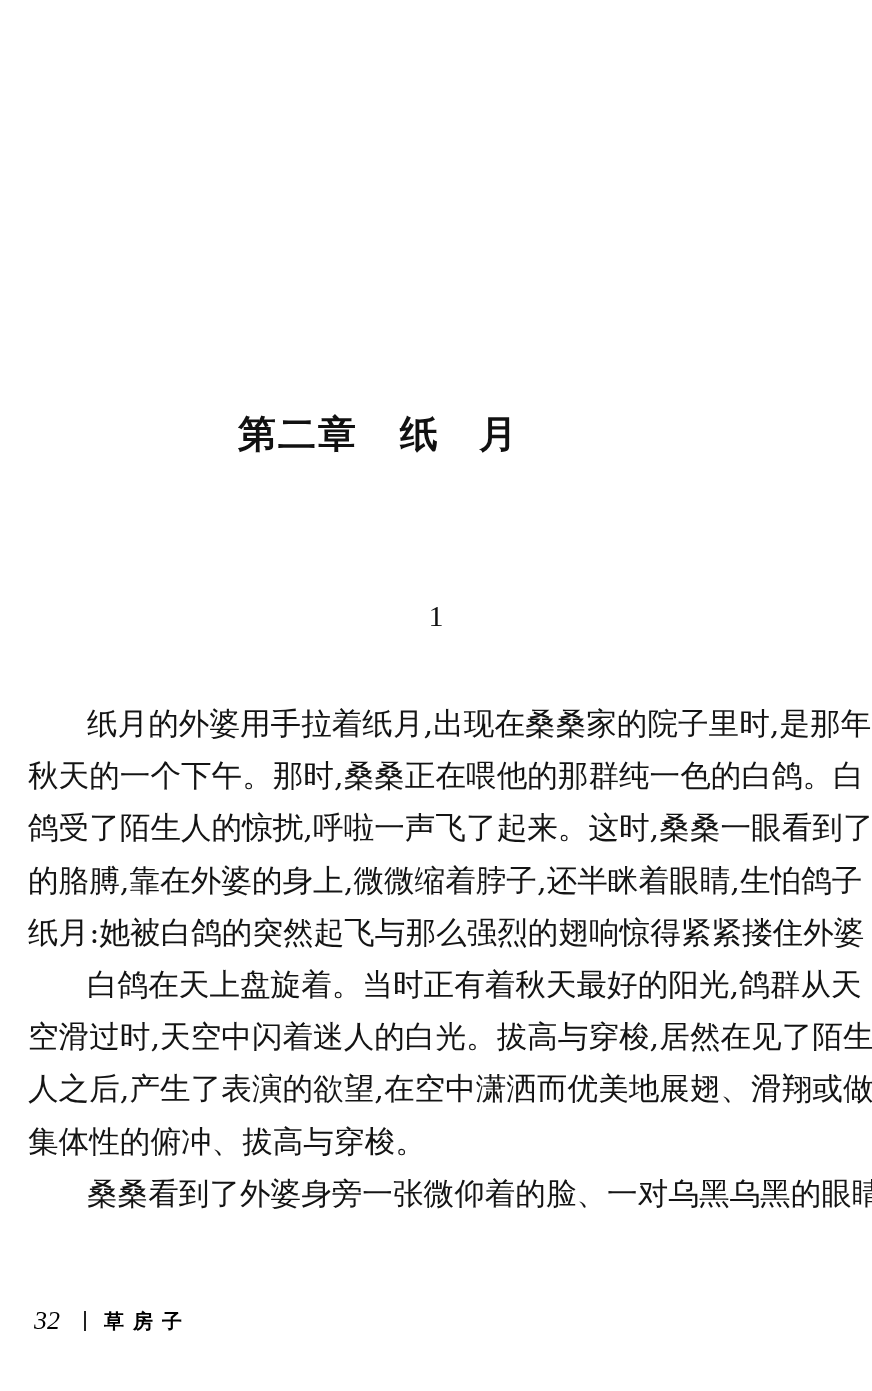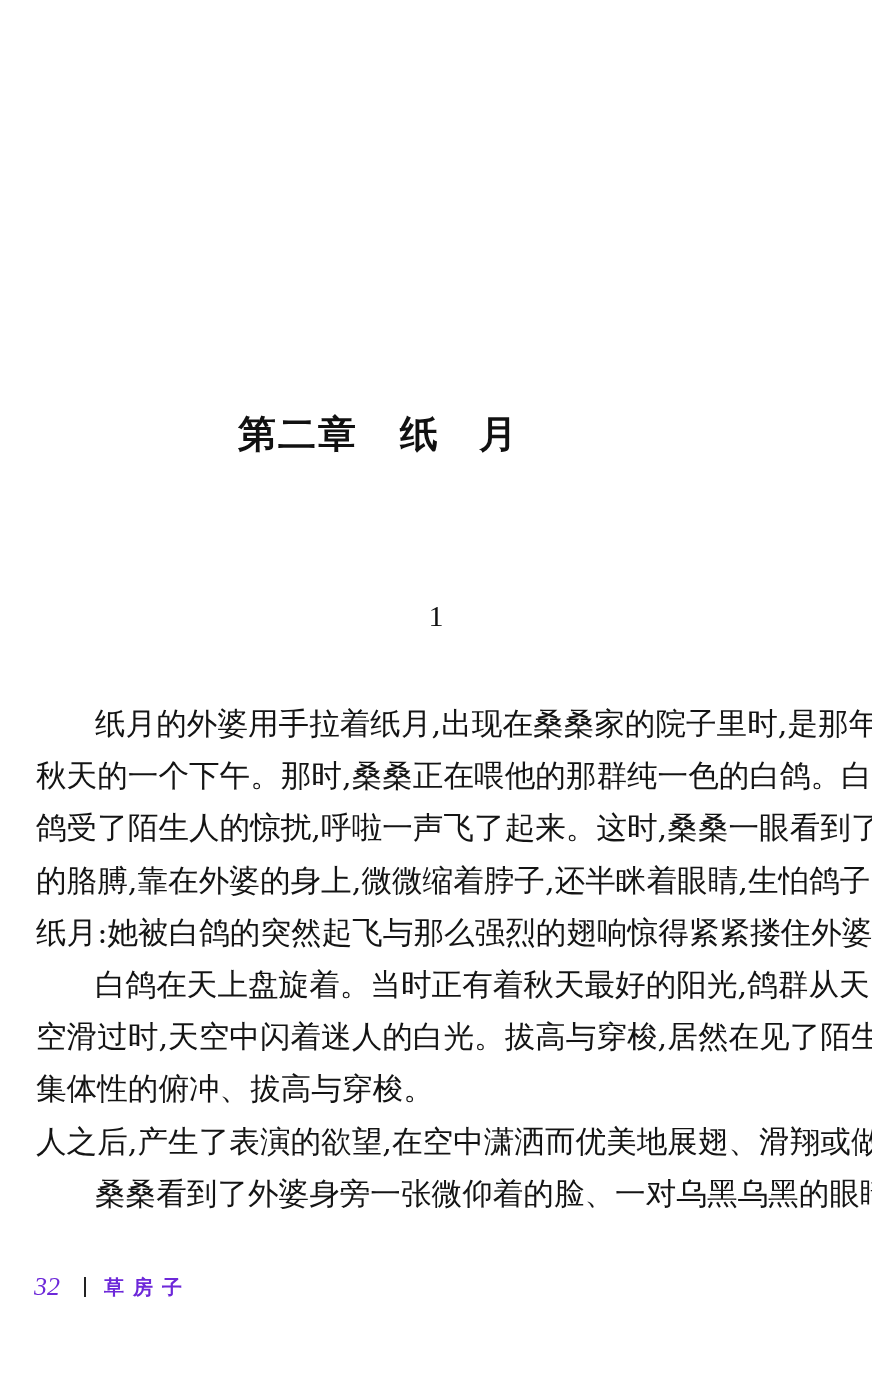--- a/index.html
+++ b/index.html
@@ -37,44 +37,44 @@
       width: 872px;
       text-align: center;
       font-family: "Liberation Serif", "DejaVu Serif", serif;
       font-size: 30px;
       line-height: 40px;
       color: #111;
     }
     .body-text {
       position: absolute;
       top: 698px;
-      left: 36px;
+      left: 28px;
       width: 816px;
     }
     .line {
       display: block;
       height: 52.2px;
       line-height: 52px;
       font-size: 30.6px;
       white-space: nowrap;
       text-align: justify;
       text-align-last: justify;
       font-family: "DejaVu Serif", "Liberation Serif", serif;
       color: #141414;
     }
     .line.indent { padding-left: 59px; }
     .line.last { text-align-last: left; }
     .footer {
       position: absolute;
-      top: 1269px;
+      top: 1303px;
       left: 34px;
       height: 36px;
       display: flex;
       align-items: center;
-      color: #6d28d9;
+      color: #000000;
     }
     .page-number {
       font-family: "Liberation Serif", "DejaVu Serif", serif;
       font-style: italic;
       font-size: 26px;
     }
     .footer-divider {
       display: inline-block;
       width: 2px;
       height: 20px;
@@ -99,22 +99,22 @@
   <div>
     <span class="line indent">纸月的外婆用手拉着纸月,出现在桑桑家的院子里时,是那年</span>
     <span class="line">秋天的一个下午。那时,桑桑正在喂他的那群纯一色的白鸽。白</span>
     <span class="line">鸽受了陌生人的惊扰,呼啦一声飞了起来。这时,桑桑一眼看到了</span>
     <span class="line">的胳膊,靠在外婆的身上,微微缩着脖子,还半眯着眼睛,生怕鸽子</span>
     <span class="line">纸月:她被白鸽的突然起飞与那么强烈的翅响惊得紧紧搂住外婆</span>
   </div>
   <div>
     <span class="line indent">白鸽在天上盘旋着。当时正有着秋天最好的阳光,鸽群从天</span>
     <span class="line">空滑过时,天空中闪着迷人的白光。拔高与穿梭,居然在见了陌生</span>
+    <span class="line">人之后,产生了表演的欲望,在空中潇洒而优美地展翅、滑翔或做</span>
     <span class="line last">集体性的俯冲、拔高与穿梭。</span>
-    <span class="line">人之后,产生了表演的欲望,在空中潇洒而优美地展翅、滑翔或做</span>
   </div>
   <div>
     <span class="line indent">桑桑看到了外婆身旁一张微仰着的脸、一对乌黑乌黑的眼睛。</span>
   </div>
 </div>
 
 <div class="footer">
   <span class="page-number">32</span>
   <span class="footer-divider"></span>
   <span class="book-title">草房子</span>

